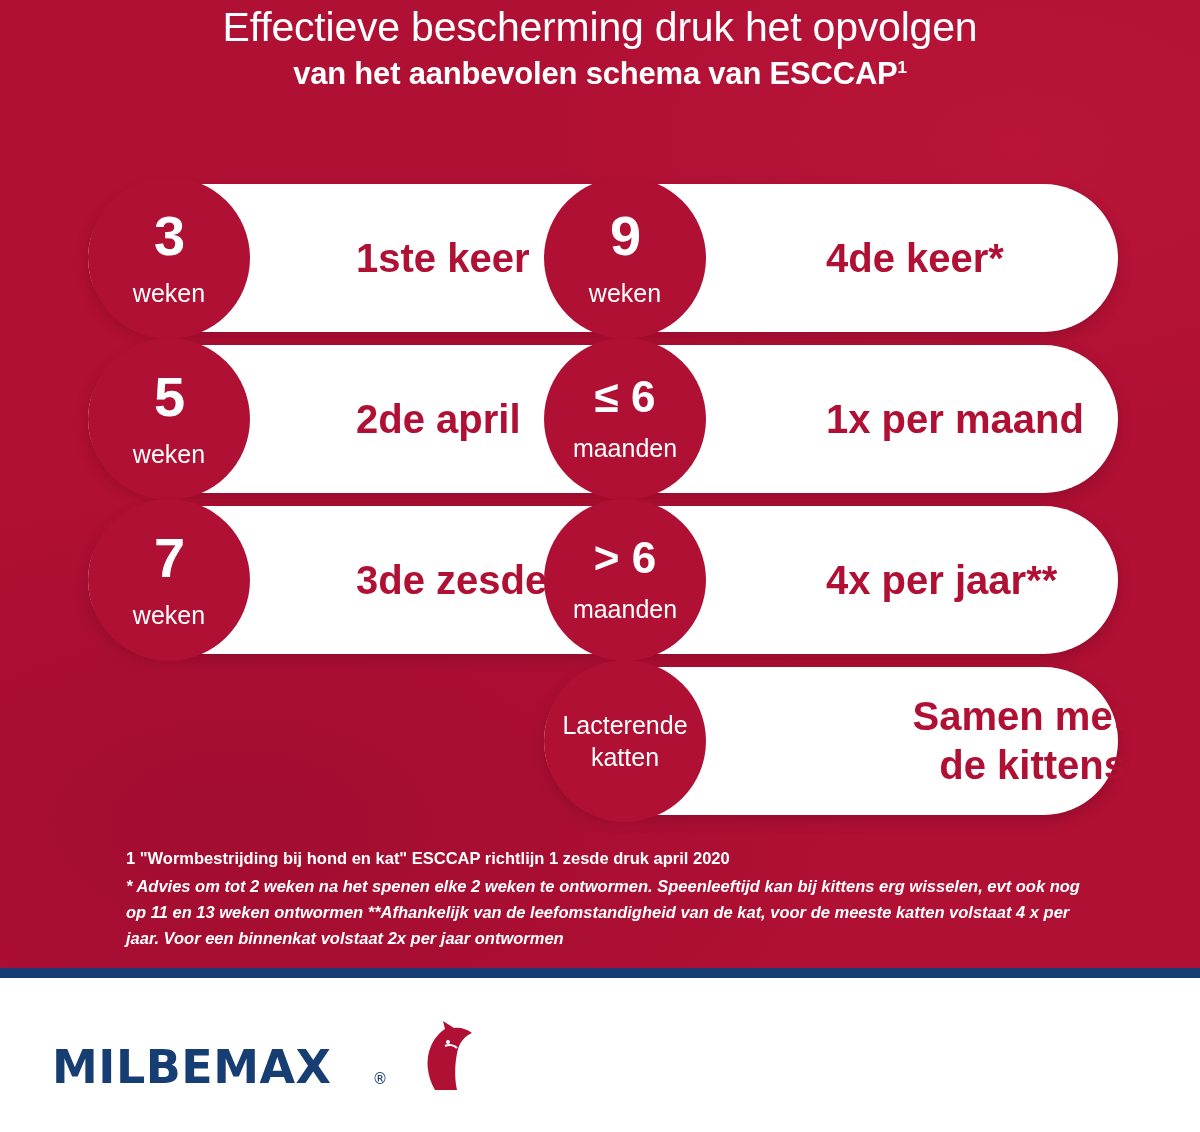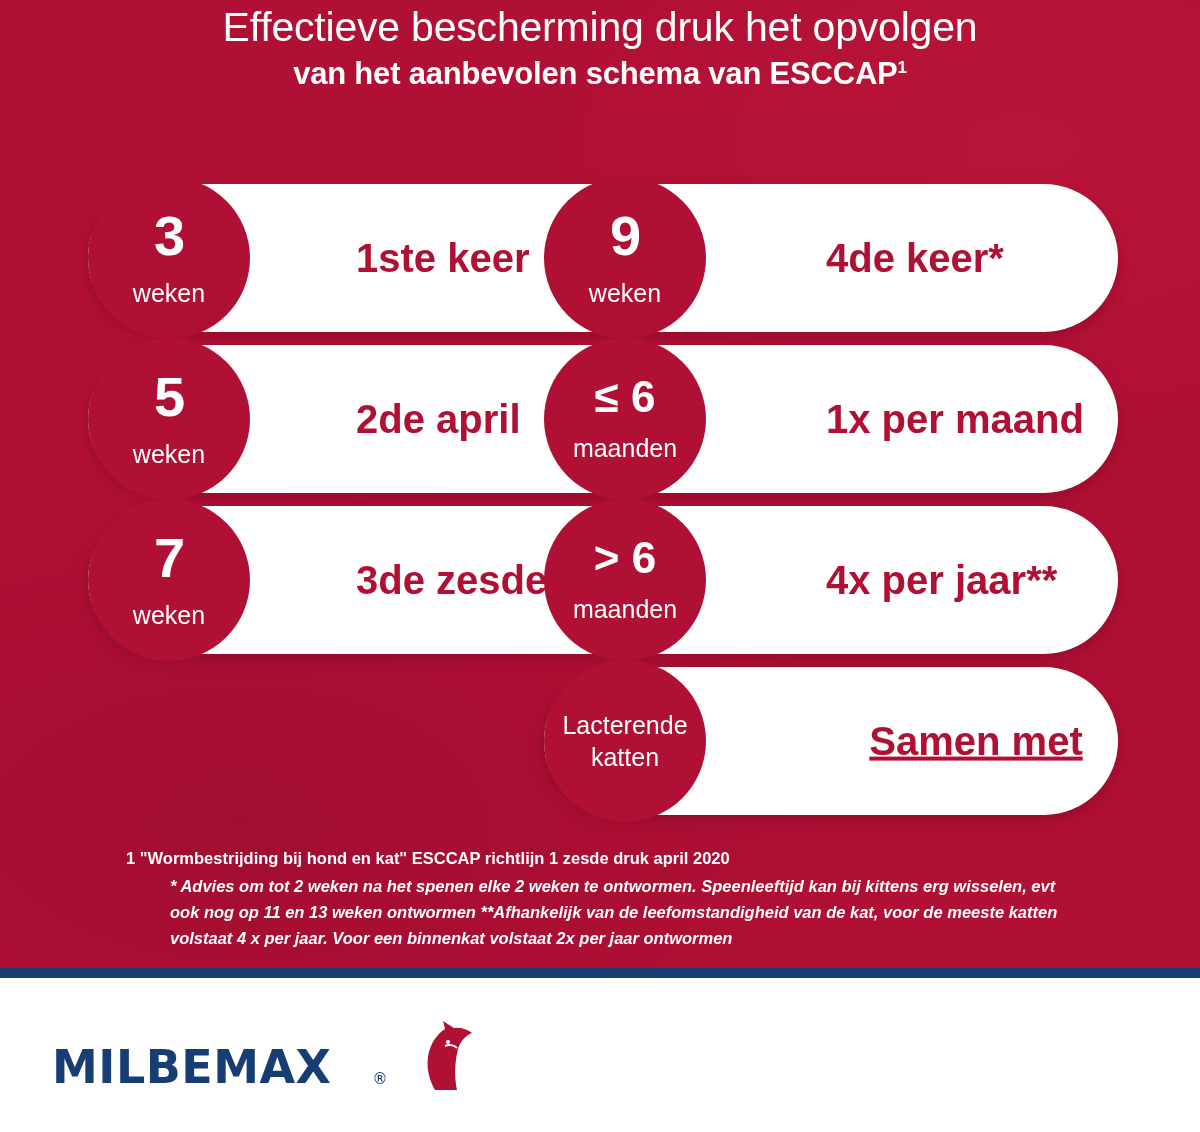--- a/index.html
+++ b/index.html
@@ -134,41 +134,39 @@
     font-weight: bold;
     white-space: nowrap;
     margin-left: 38px;
   }
   .label.first { left: 230px; }
   .label.second { left: 700px; }
   .label.second.two-line {
     white-space: normal;
     width: 300px;
     line-height: 1.22;
-    text-align: center;
-    text-decoration: underline;
+    text-align: right;
   }
 
   .footnotes {
     position: absolute;
     left: 126px;
     top: 845px;
     width: 960px;
     color: #ffffff;
     font-size: 16.5px;
     line-height: 1.58;
   }
   .footnotes .fn1 {
     font-weight: bold;
     margin-bottom: 2px;
   }
   .footnotes .fn2 {
     font-weight: bold;
     font-style: italic;
-    margin-left: 44px;
   }
 
   .blue-bar {
     position: absolute;
     left: 0;
     top: 968px;
     width: 1200px;
     height: 10px;
     background: #173e72;
   }
@@ -265,20 +263,21 @@
       </div>
 
       <div class="row">
         <div class="pill short"></div>
         <div class="bubble mid">
           <span class="two-line">Lacterende</span>
           <span class="two-line">katten</span>
         </div>
         <div class="label second two-line">
           <div>Samen met</div>
+          <div>de kittens</div>
         </div>
       </div>
 
     </div>
 
     <div class="footnotes">
       <div class="fn1">1 "Wormbestrijding bij hond en kat" ESCCAP richtlijn 1 zesde druk april 2020</div>
       <div class="fn2">* Advies om tot 2 weken na het spenen elke 2 weken te ontwormen. Speenleeftijd kan bij kittens erg wisselen, evt ook nog op 11 en 13 weken ontwormen **Afhankelijk van de leefomstandigheid van de kat, voor de meeste katten volstaat 4 x per jaar. Voor een binnenkat volstaat 2x per jaar ontwormen</div>
     </div>
 

